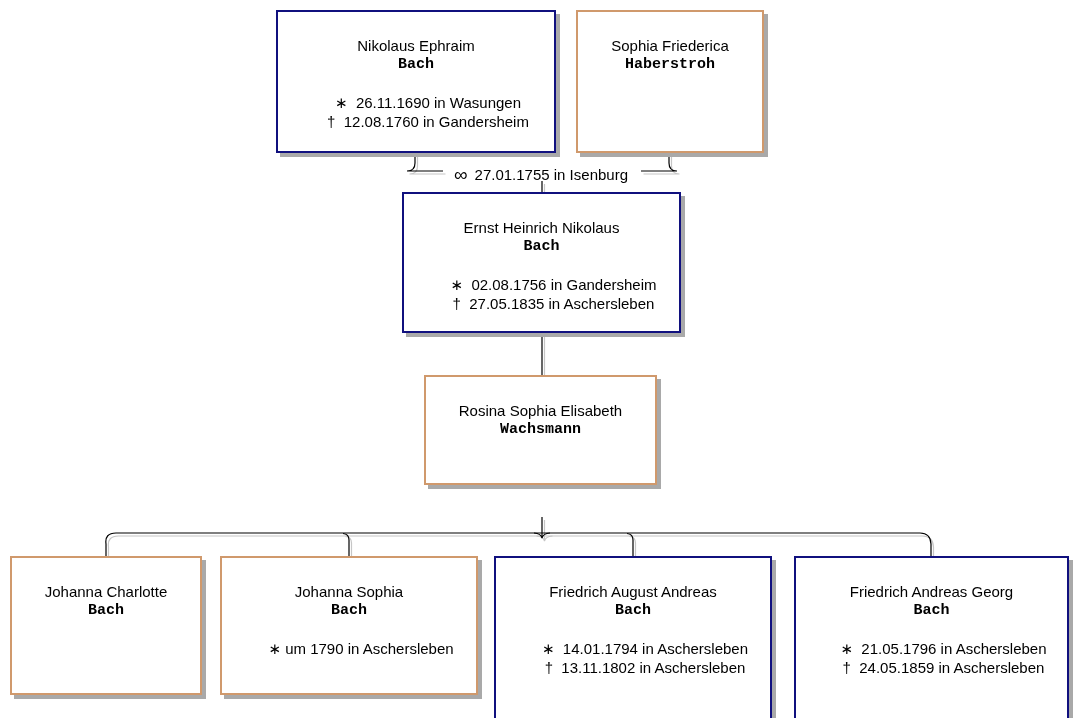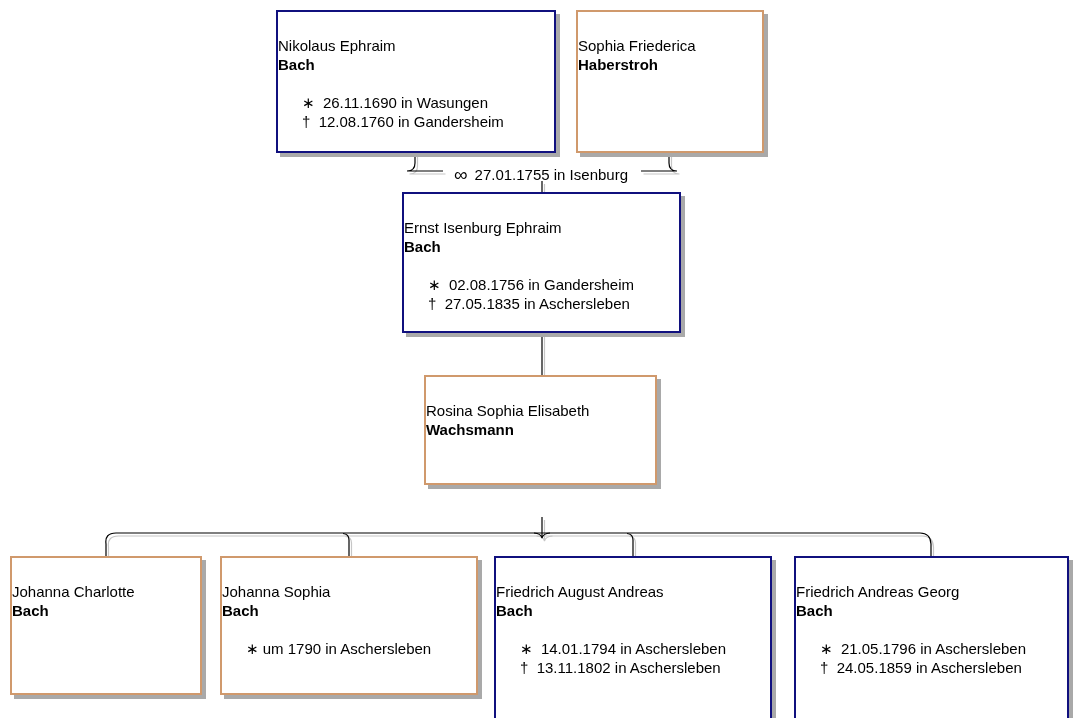--- a/index.html
+++ b/index.html
@@ -12,26 +12,27 @@
     color:#000;
     overflow:hidden;
   }
   .lines{position:absolute;left:0;top:0;width:1091px;height:718px;}
   .person{
     position:absolute;
     box-sizing:border-box;
     background:#ffffff;
     border:2px solid #10107e;
     box-shadow:4px 4px 0 #a9a9a9;
+    text-align:center;
     padding-top:24px;
     font-size:15px;
     line-height:19px;
   }
   .person.female{border-color:#d0996c;}
-  .person .surname{font-weight:bold;}
+  .person .surname{font-weight:bold;font-family:Liberation Mono, monospace;}
   .person .spacer{height:19px;}
   .person .event{white-space:pre;margin-left:24px;}
   .marriage{
     position:absolute;
     left:541px;top:166px;
     transform:translateX(-50%);
     white-space:nowrap;
     font-size:15px;
     line-height:18px;
   }
@@ -84,21 +85,21 @@
   <div class="person female" style="left:576px;top:10px;width:188px;height:143px">
     <div class="given">Sophia Friederica</div>
     <div class="surname">Haberstroh</div>
   </div>
 
   <div class="marriage">
     <span class="rings">∞</span><span>27.01.1755 in Isenburg</span>
   </div>
 
   <div class="person male" style="left:402px;top:192px;width:279px;height:141px">
-    <div class="given">Ernst Isenburg Ephraim</div>
+    <div class="given">Ernst Heinrich Nikolaus</div>
     <div class="surname">Bach</div>
     <div class="spacer"></div>
     <div class="event">∗  02.08.1756 in Gandersheim</div>
     <div class="event">†  27.05.1835 in Aschersleben</div>
   </div>
 
   <div class="person female" style="left:424px;top:375px;width:233px;height:110px">
     <div class="given">Rosina Sophia Elisabeth</div>
     <div class="surname">Wachsmann</div>
   </div>

